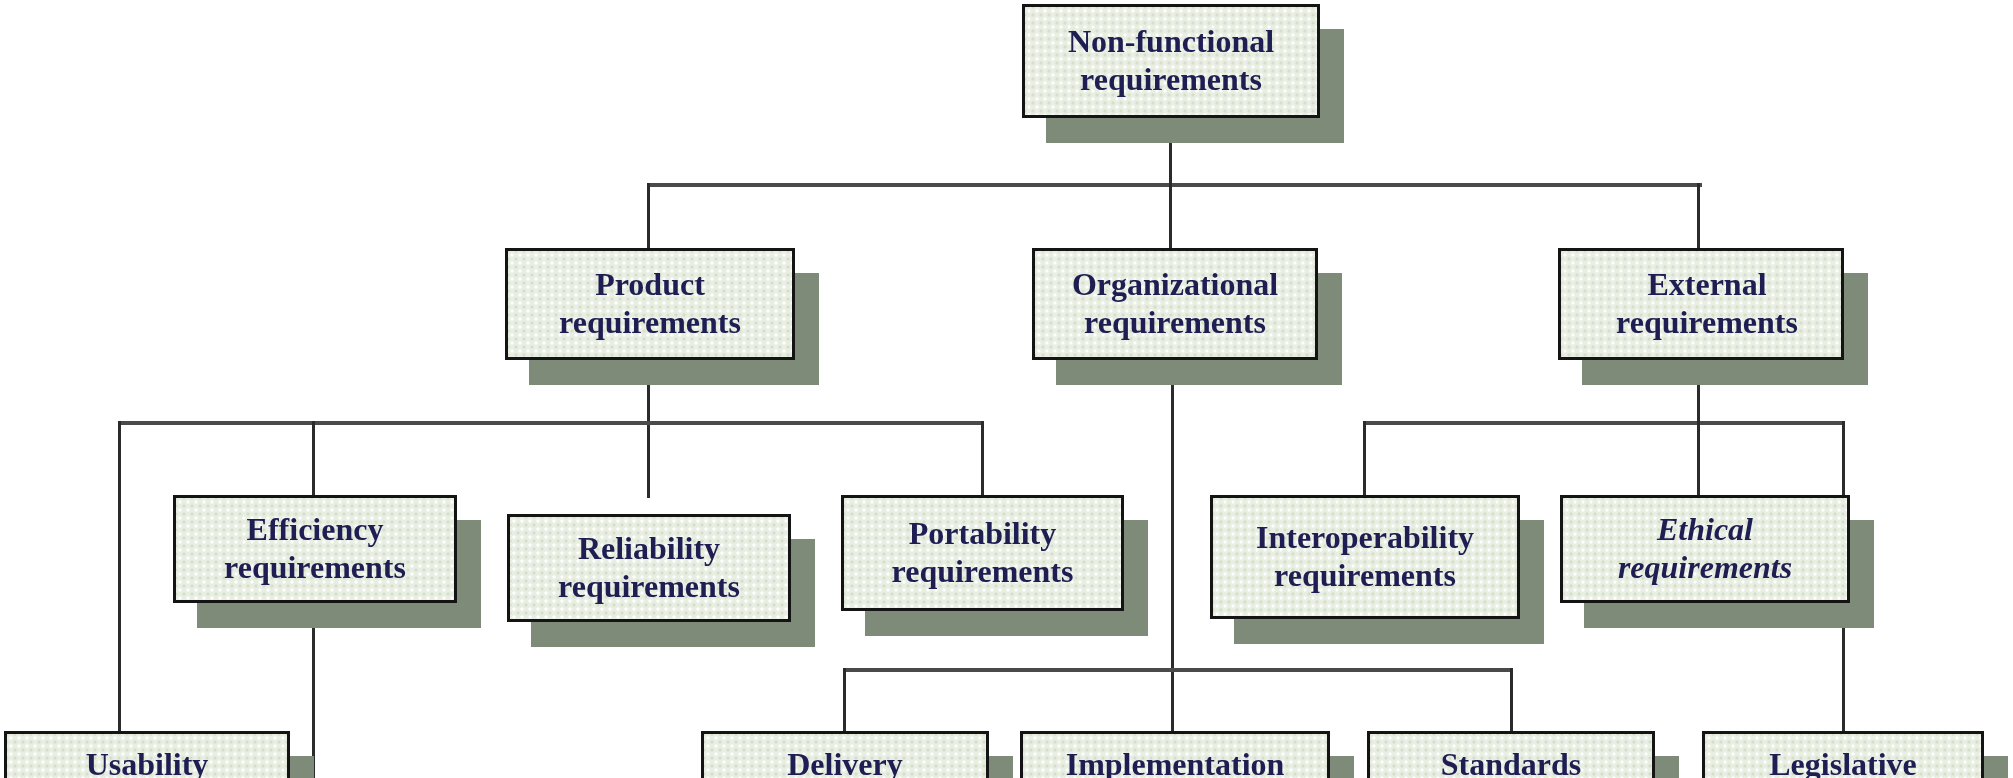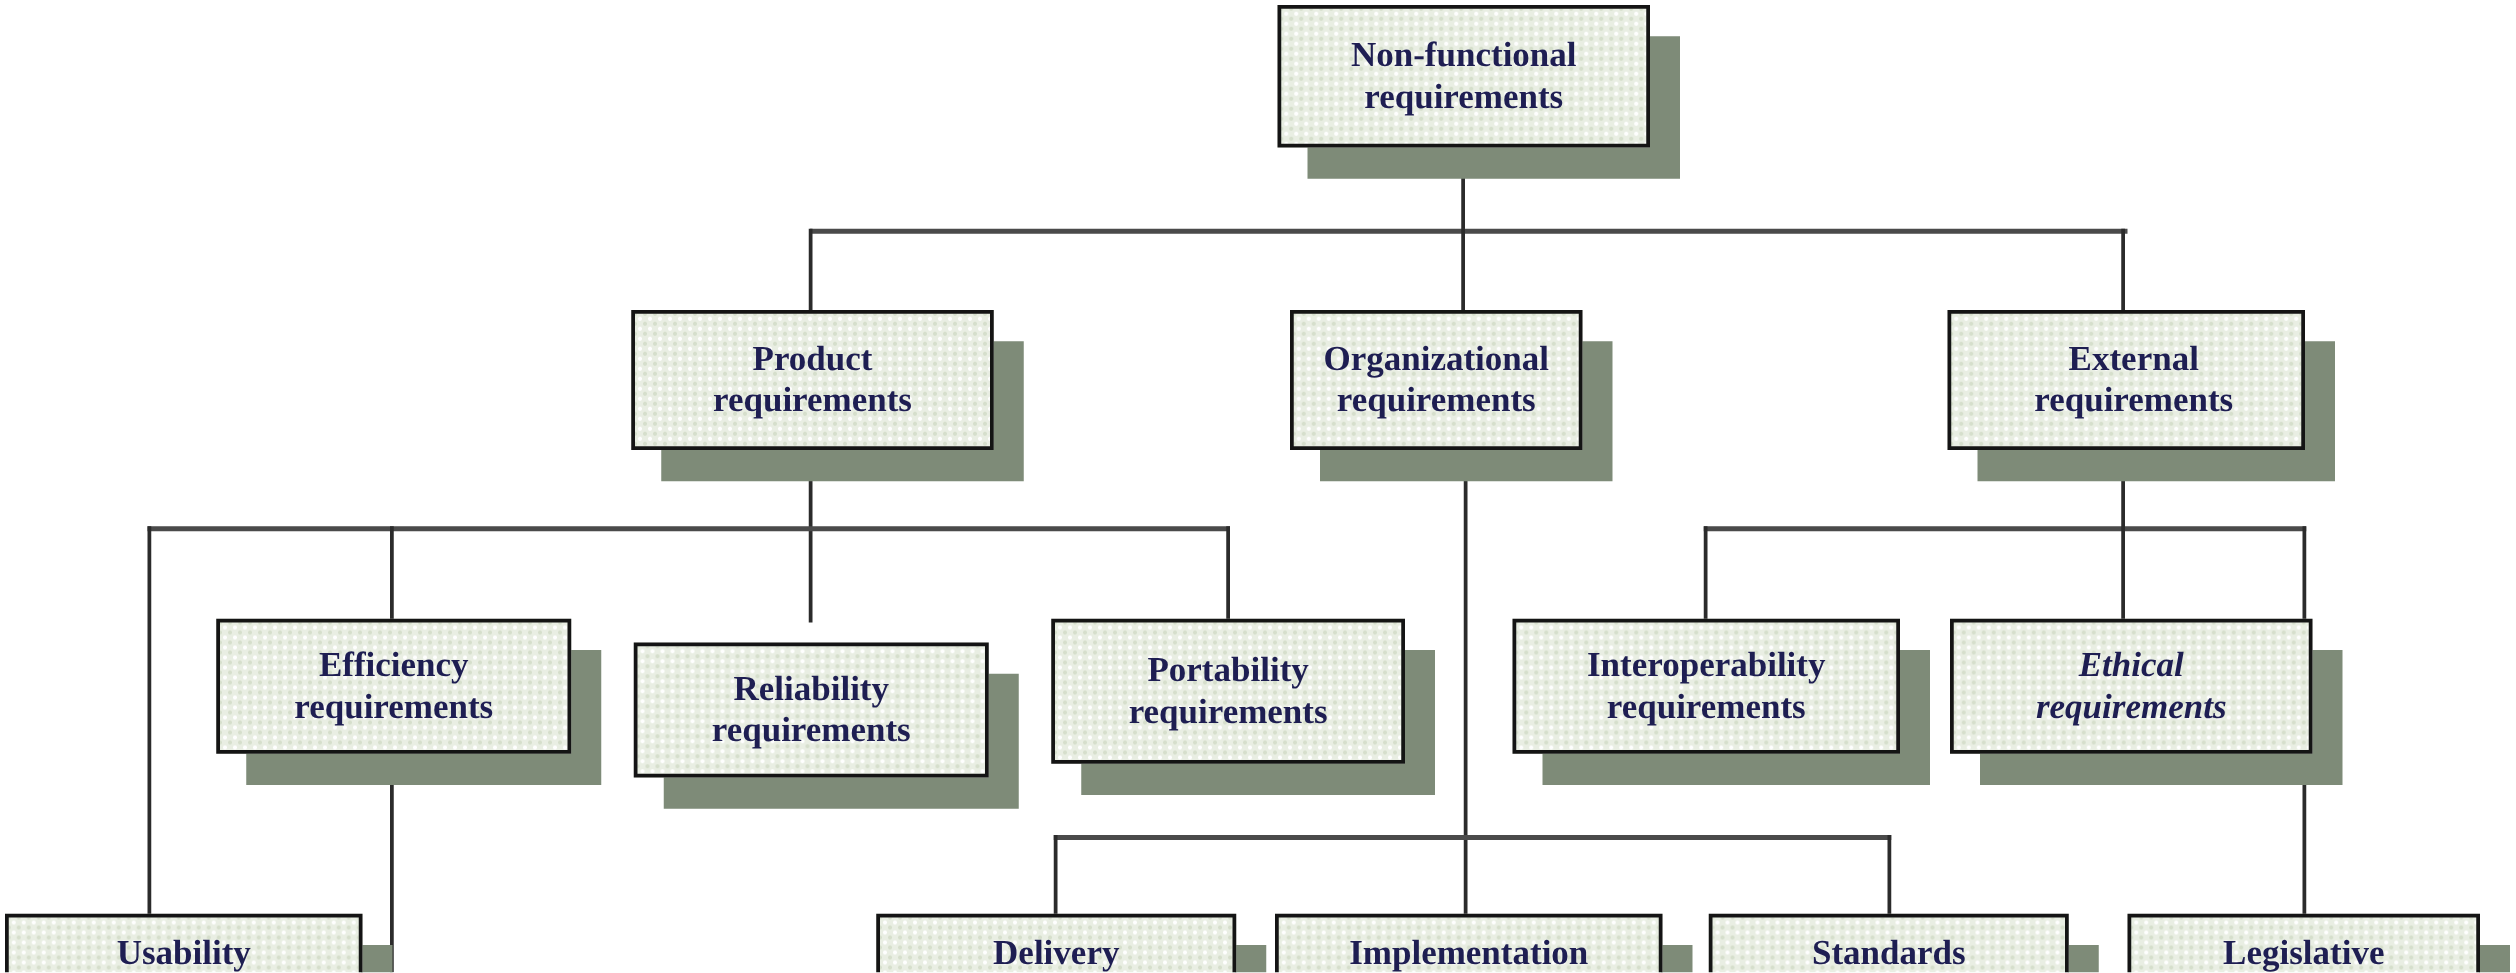--- a/index.html
+++ b/index.html
@@ -18,21 +18,21 @@
       radial-gradient(circle, rgba(255,255,255,.95) 1.3px, rgba(255,255,255,0) 1.9px),
       radial-gradient(circle, rgba(198,210,185,.55) 1.3px, rgba(198,210,185,0) 1.9px);
     background-size:8px 8px, 8px 8px;
     background-position:0 0, 4px 4px;
     border:3px solid #141414;
     box-shadow:24px 25px 0 #7e8b78;
     display:flex;flex-direction:column;justify-content:center;align-items:center;
     text-align:center;
     color:#1e1e52;
     font-weight:bold;
-    font-size:28px;
+    font-size:32px;
     line-height:1.18;
   }
   .node.partial{justify-content:flex-start;padding-top:12px;}
   .nl{white-space:nowrap;}
   .h{position:absolute;height:4px;background:#4a4a4a;}
   .v{position:absolute;width:3px;background:#2b2b2b;}
 </style>
 </head>
 <body>
 
@@ -63,42 +63,42 @@
 
   <div class="node" style="left:1022px;top:4px;width:298px;height:114px;">
     <div class="nl">Non-functional</div>
     <div class="nl">requirements</div>
   </div>
 
   <div class="node" style="left:505px;top:248px;width:290px;height:112px;">
     <div class="nl">Product</div>
     <div class="nl">requirements</div>
   </div>
-  <div class="node" style="left:1032px;top:248px;width:234px;height:112px;">
+  <div class="node" style="left:1032px;top:248px;width:286px;height:112px;">
     <div class="nl">Organizational</div>
     <div class="nl">requirements</div>
   </div>
   <div class="node" style="left:1558px;top:248px;width:286px;height:112px;padding-left:12px;">
     <div class="nl">External</div>
     <div class="nl">requirements</div>
   </div>
 
   <div class="node" style="left:173px;top:495px;width:284px;height:108px;">
     <div class="nl">Efficiency</div>
     <div class="nl">requirements</div>
   </div>
   <div class="node" style="left:507px;top:495px;width:284px;height:108px;margin-top:19px;">
     <div class="nl">Reliability</div>
     <div class="nl">requirements</div>
   </div>
   <div class="node" style="left:841px;top:495px;width:283px;height:116px;">
     <div class="nl">Portability</div>
     <div class="nl">requirements</div>
   </div>
-  <div class="node" style="left:1210px;top:495px;width:310px;height:108px;">
+  <div class="node" style="left:1210px;top:495px;width:310px;height:124px;">
     <div class="nl">Interoperability</div>
     <div class="nl">requirements</div>
   </div>
   <div class="node" style="left:1560px;top:495px;width:290px;height:108px;font-style:italic;">
     <div class="nl">Ethical</div>
     <div class="nl">requirements</div>
   </div>
 
   <div class="node partial" style="left:4px;top:731px;width:286px;height:100px;">
     <div class="nl">Usability</div>

